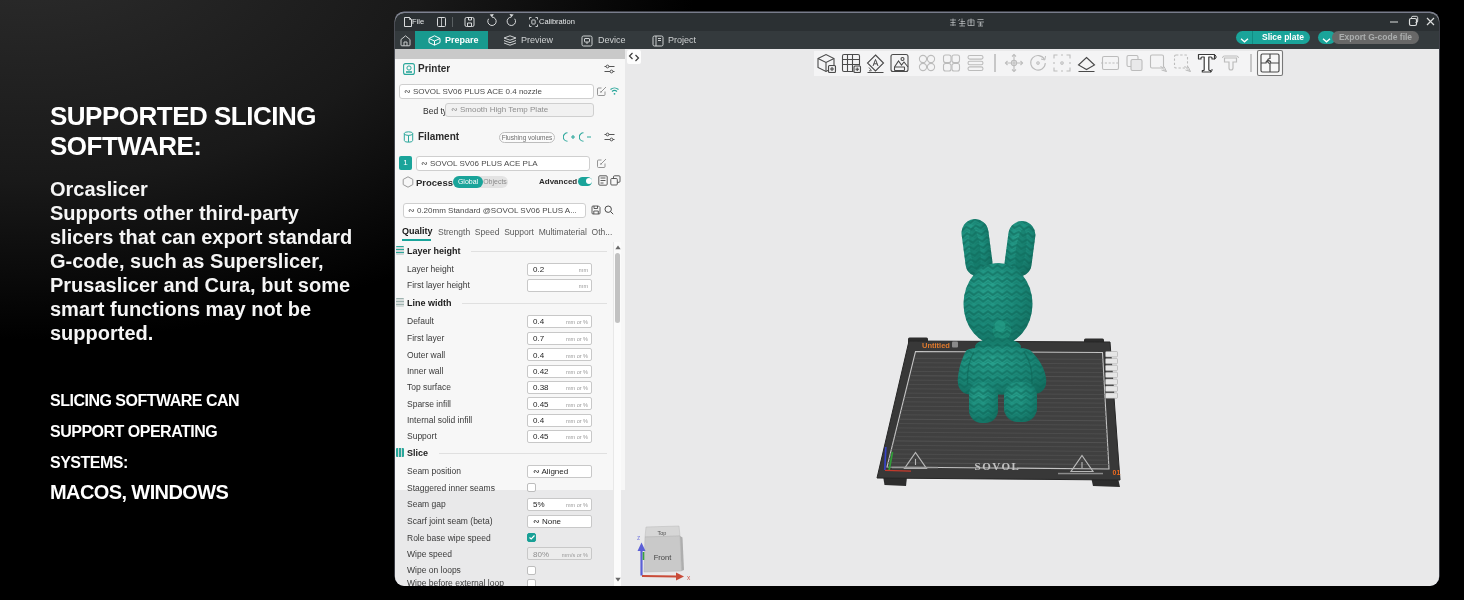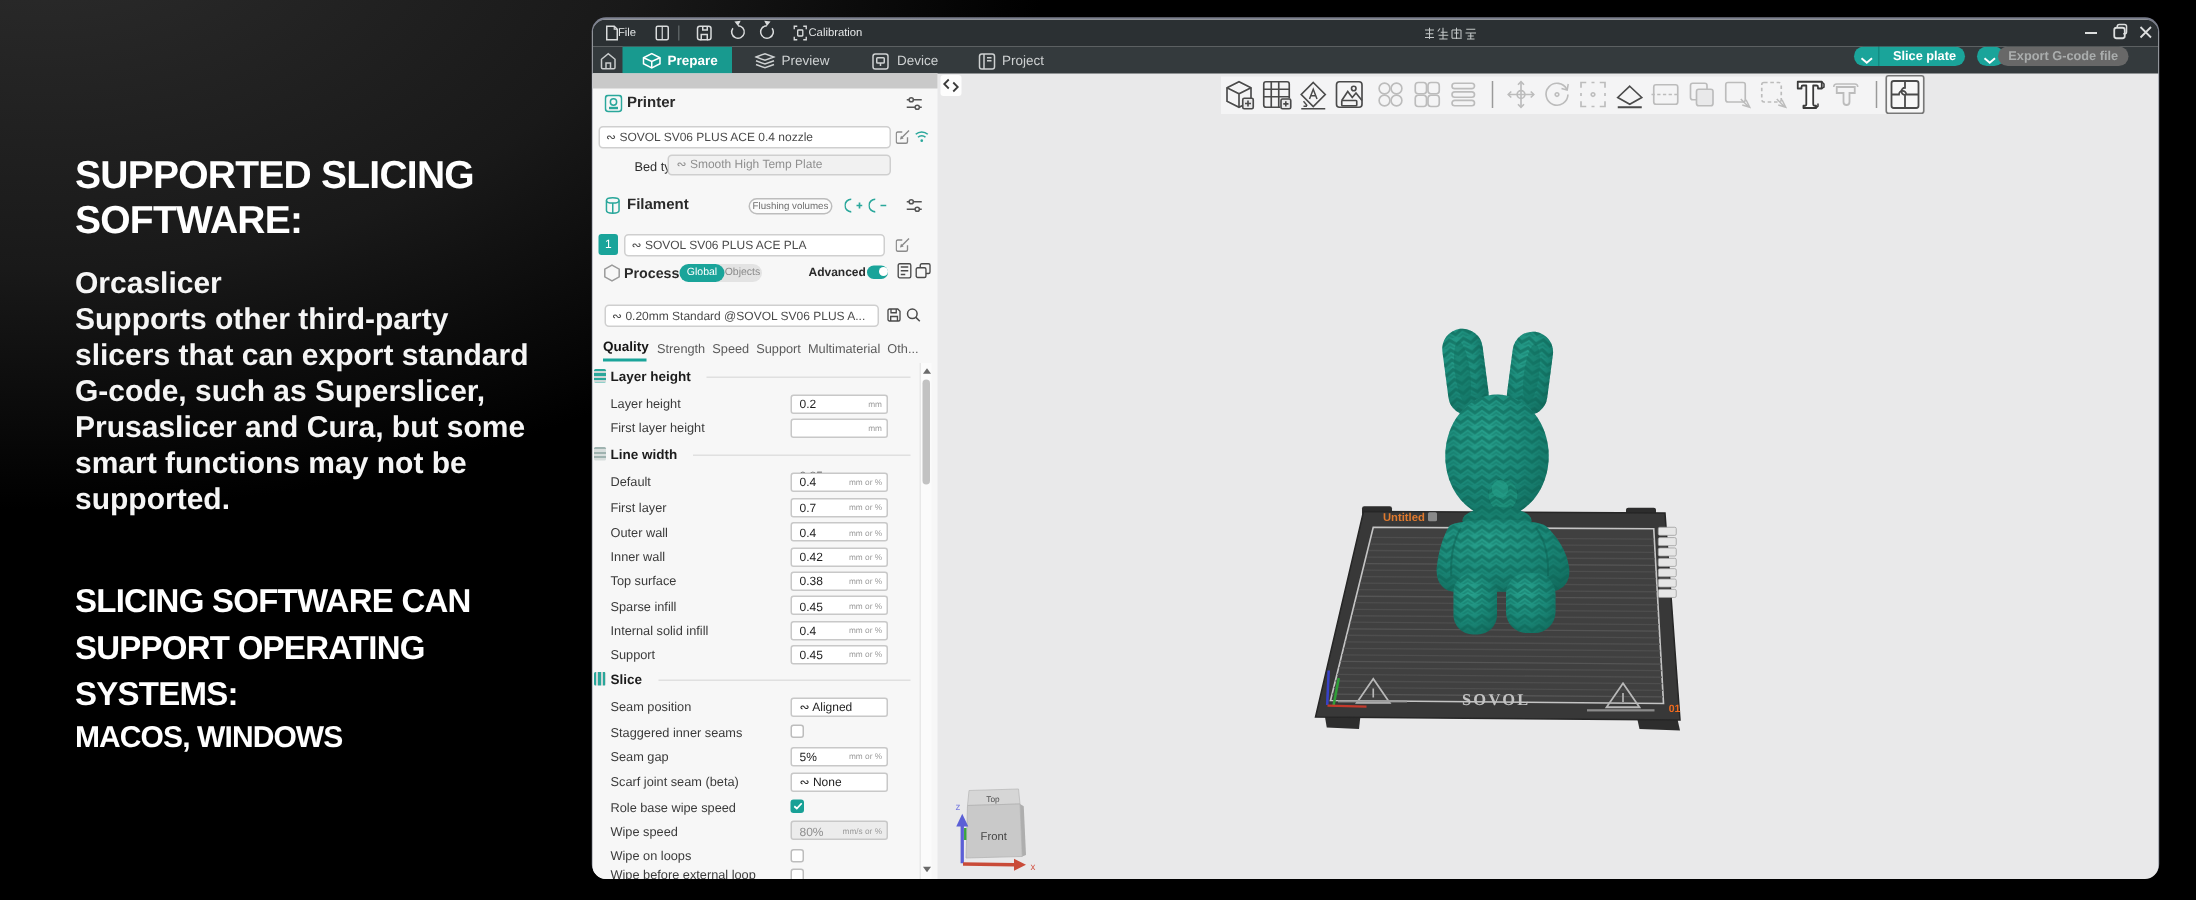--- a/index.html
+++ b/index.html
@@ -3,32 +3,32 @@
 <meta charset="utf-8">
 <style>
   html,body{margin:0;padding:0;}
   body{width:1464px;height:600px;overflow:hidden;position:relative;background:#000;
        font-family:"Liberation Sans", sans-serif;}
   #bggrad{position:absolute;left:0;top:0;width:780px;height:430px;
        background:radial-gradient(ellipse 840px 500px at 30px -60px, #2d2d2d 0%, #191919 48%, #000 80%);}
   .ltxt{position:absolute;color:#fff;left:50px;white-space:nowrap;}
   #h1a{top:101px;font-size:26px;font-weight:700;line-height:30px;letter-spacing:-0.5px;}
   #body1{top:177px;font-size:20px;font-weight:700;line-height:24px;letter-spacing:0px;color:#f5f5f5;}
-  #h2a{top:385px;font-size:22px;font-weight:700;line-height:31px;letter-spacing:-0.5px;}
+  #h2a{top:385px;font-size:16px;font-weight:700;line-height:31px;letter-spacing:-0.5px;}
   #mac{top:481px;font-size:20px;font-weight:700;line-height:23px;letter-spacing:-0.6px;}
   #win{position:absolute;left:395px;top:13px;width:1044px;height:573px;
        border-radius:9px;overflow:hidden;background:#e9e9ea;
        box-shadow:0 -1px 0 0.5px rgba(160,165,185,0.75);}
   #titlebar{position:absolute;left:0;top:0;width:100%;height:18px;background:#2b3033;}
   #tabbar{position:absolute;left:0;top:18px;width:100%;height:18px;background:#343a3d;}
   .abs{position:absolute;}
   .ttxt{position:absolute;color:#e6e8e9;font-size:7.5px;line-height:18px;white-space:nowrap;}
   .tabtxt{position:absolute;color:#ced1d2;font-size:9px;line-height:18px;white-space:nowrap;}
   #prep{position:absolute;left:20px;top:0;width:73px;height:18px;background:#189a8f;}
-  #sidebar{position:absolute;left:0;top:36px;width:230px;height:537px;background:#f7f7f7;}
+  #sidebar{position:absolute;left:0;top:36px;width:230px;height:441px;background:#f7f7f7;}
   #graystrip{position:absolute;left:0;top:0;width:230px;height:9.5px;background:#c9c9c9;}
   .shead{position:absolute;font-size:10px;font-weight:700;color:#2a2a2a;white-space:nowrap;}
   .combo{position:absolute;background:#fff;border:1px solid #cfcfcf;border-radius:3px;box-sizing:border-box;
          font-size:8px;color:#4a4a4a;white-space:nowrap;overflow:hidden;}
   .prow{position:absolute;left:12px;font-size:8.5px;color:#3a3a3a;white-space:nowrap;}
   .pshead{position:absolute;left:12px;font-size:9px;font-weight:700;color:#1c1c1c;white-space:nowrap;}
   .secic{position:absolute;left:1px;width:8px;height:9px;border-radius:1px;}
   .hrule{position:absolute;height:1px;background:#e0e0e0;}
   .field{position:absolute;left:132px;width:65px;height:13px;background:#fff;border:1px solid #c8c8c8;
          border-radius:2px;box-sizing:border-box;}

